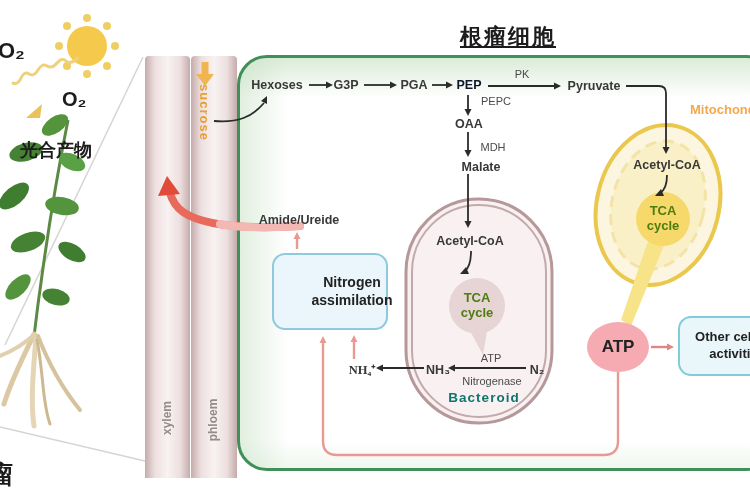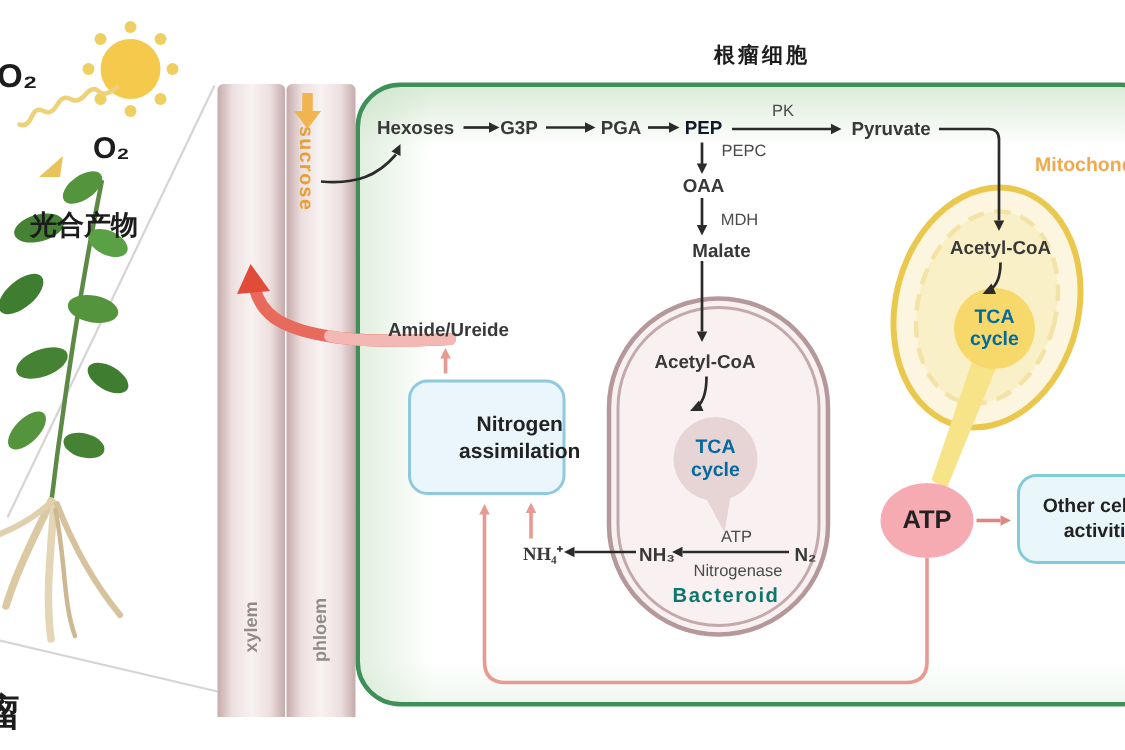--- a/index.html
+++ b/index.html
@@ -27,40 +27,40 @@
       linear-gradient(to bottom, rgba(190,220,185,.55), rgba(255,255,255,0) 40px),
       linear-gradient(to right, rgba(190,220,185,.45), rgba(255,255,255,0) 48px),
       linear-gradient(to top, rgba(190,220,185,.22), rgba(255,255,255,0) 28px),
       #ffffff;}
 
   .lbl{position:absolute;transform:translate(-50%,-50%);font-weight:600;color:#383838;
        font-size:12.5px;white-space:nowrap;}
   .enz{font-size:11px;font-weight:500;color:#4a4a4a;}
   .red{color:#0f172a;font-weight:bold;}
   .title-cn{position:absolute;left:508px;top:37px;transform:translate(-50%,-50%);
-       font-size:14px;font-weight:bold;color:#1c1c1c;letter-spacing:2px;white-space:nowrap;}
+       font-size:22px;font-weight:bold;color:#1c1c1c;letter-spacing:2px;white-space:nowrap;text-decoration:underline;}
   .cn{position:absolute;font-weight:bold;color:#1c1c1c;white-space:nowrap;}
 
   .bluebox{position:absolute;box-sizing:border-box;border:2px solid #8fc9de;border-radius:13px;
        background:#eaf6fb;display:flex;align-items:center;justify-content:center;text-align:center;
        font-weight:bold;color:#222;}
-  #nitro-box{left:272px;top:253px;width:105px;height:77px;font-size:14px;line-height:1.25;padding-left:44px;}
+  #nitro-box{left:272px;top:253px;width:116px;height:77px;font-size:14px;line-height:1.25;padding-left:44px;}
   #other-box{left:678px;top:316px;width:118px;height:60px;font-size:13px;line-height:1.3;
        border-color:#82cbd8;background:#e9f7fa;}
 
   #atp-ellipse{position:absolute;left:587px;top:322px;width:62px;height:50px;border-radius:50%;
        background:#f6abb3;display:flex;align-items:center;justify-content:center;
        font-weight:bold;font-size:17px;color:#222;}
 
   .mito-label{position:absolute;left:690px;top:102px;font-weight:bold;font-size:13px;
        color:#f2a94e;white-space:nowrap;}
   .bact-label{position:absolute;left:484px;top:397px;transform:translate(-50%,-50%);
        font-weight:bold;font-size:13.5px;color:#0f766e;letter-spacing:1px;}
   .tca-text{position:absolute;transform:translate(-50%,-50%);font-weight:bold;font-size:13px;
-       color:#0369a1;text-align:center;line-height:1.15;}
+       color:#4d7c0f;text-align:center;line-height:1.15;}
 </style>
 </head>
 <body>
 
 <div id="canvas">
 
   <svg class="layer" width="750" height="500">
 
     <g>
       <line x1="143" y1="57" x2="5" y2="345" stroke="#d8d4d4" stroke-width="1.5"></line>

